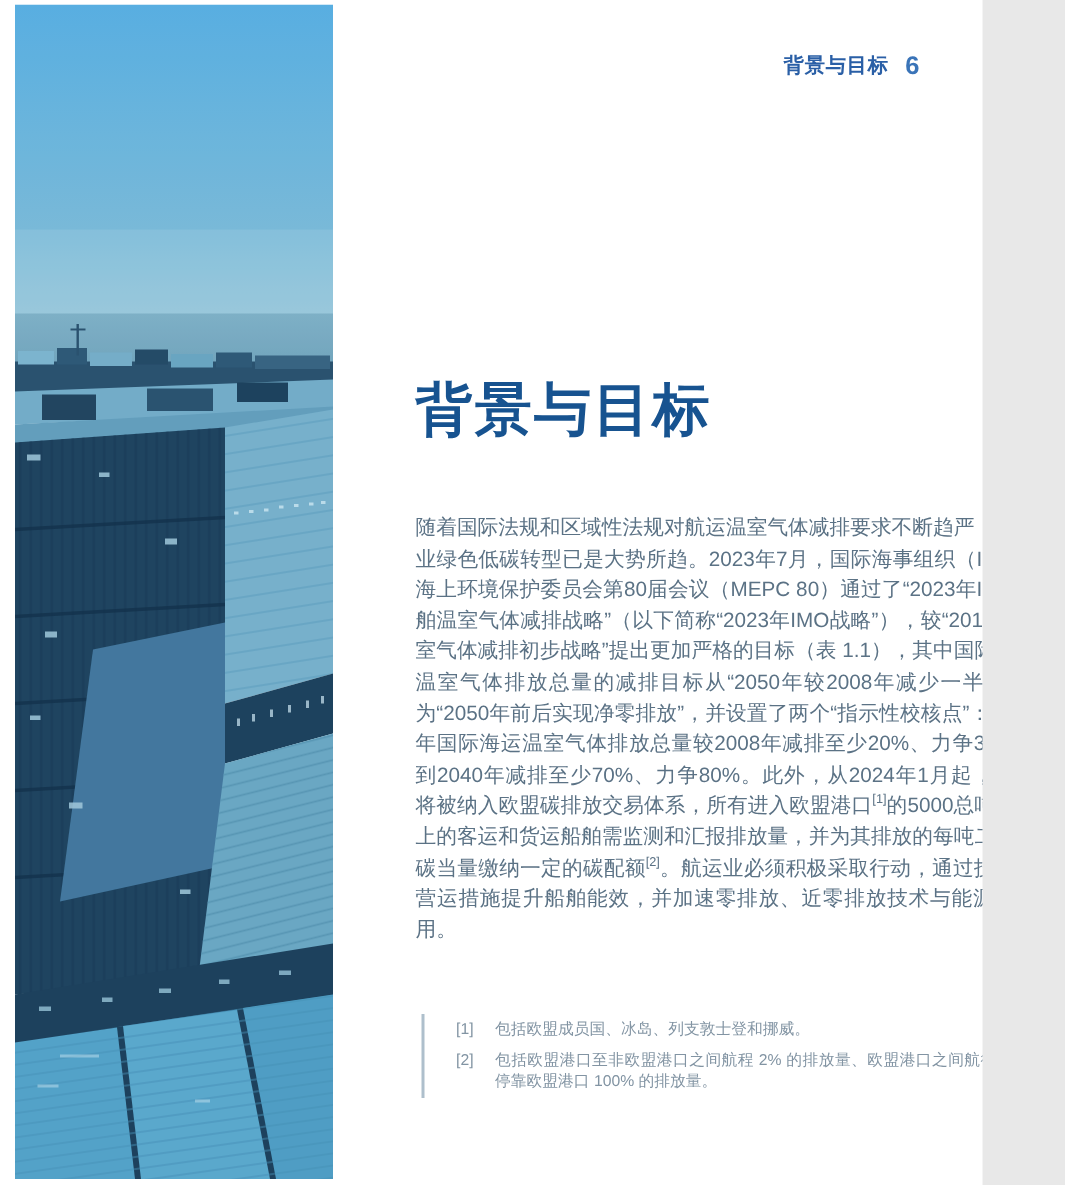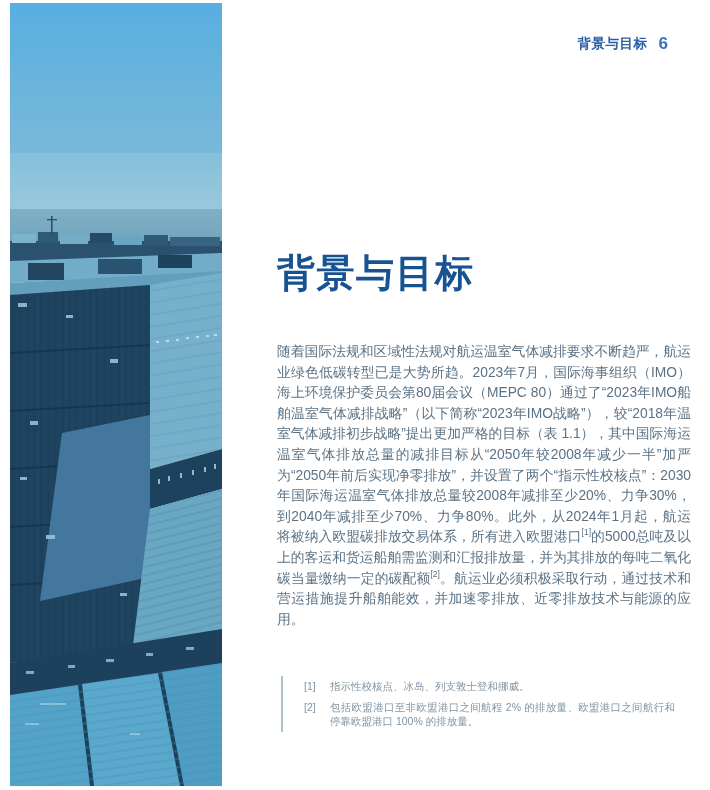--- a/index.html
+++ b/index.html
@@ -1,18 +1,18 @@
 <!DOCTYPE html>
 <html><head>
 <meta charset="utf-8">
 <style>
   html,body{margin:0;padding:0;background:#e8e8e8;}
   .page{
     position:relative;
-    width:710px;height:790px;
+    width:655px;height:790px;
     background:#ffffff;
     overflow:hidden;
     font-family:"Liberation Sans","DejaVu Sans",sans-serif;
   }
   .photo{
     position:absolute;left:10px;top:3px;width:212px;height:783px;
   }
   .photo svg{display:block;}
   .header{
     position:absolute;top:34px;right:42px;
@@ -180,21 +180,21 @@
     <span class="header-page-num">6</span>
   </div>
 
   <h1 class="title">背景与目标</h1>
 
   <p class="body-text"><span>随着国际法规和区域性法规对航运温室气体减排要求不断趋严，航运业绿色低碳转型已是大势所趋。2023年7月，国际海事组织（IMO）海上环境保护委员会第80届会议（MEPC 80）通过了“2023年IMO船舶温室气体减排战略”（以下简称“2023年IMO战略”），较“2018年温室气体减排初步战略”提出更加严格的目标（表 1.1），其中国际海运温室气体排放总量的减排目标从“2050年较2008年减少一半”加严为“2050年前后实现净零排放”，并设置了两个“指示性校核点”：2030年国际海运温室气体排放总量较2008年减排至少20%、力争30%，到2040年减排至少70%、力争80%。此外，从2024年1月起，航运将被纳入欧盟碳排放交易体系，所有进入欧盟港口</span><sup>[1]</sup><span>的5000总吨及以上的客运和货运船舶需监测和汇报排放量，并为其排放的每吨二氧化碳当量缴纳一定的碳配额</span><sup>[2]</sup><span>。航运业必须积极采取行动，通过技术和营运措施提升船舶能效，并加速零排放、近零排放技术与能源的应用。</span></p>
 
   <div class="footnotes">
     <div class="fn-row">
       <span class="fn-label">[1]</span>
-      <span class="fn-text">指示性校核点、冰岛、列支敦士登和挪威。</span>
+      <span class="fn-text">包括欧盟成员国、冰岛、列支敦士登和挪威。</span>
     </div>
     <div class="fn-row">
       <span class="fn-label">[2]</span>
       <span class="fn-text">包括欧盟港口至非欧盟港口之间航程 2% 的排放量、欧盟港口之间航行和停靠欧盟港口 100% 的排放量。</span>
     </div>
   </div>
 
 </div>
 
 </body></html>

